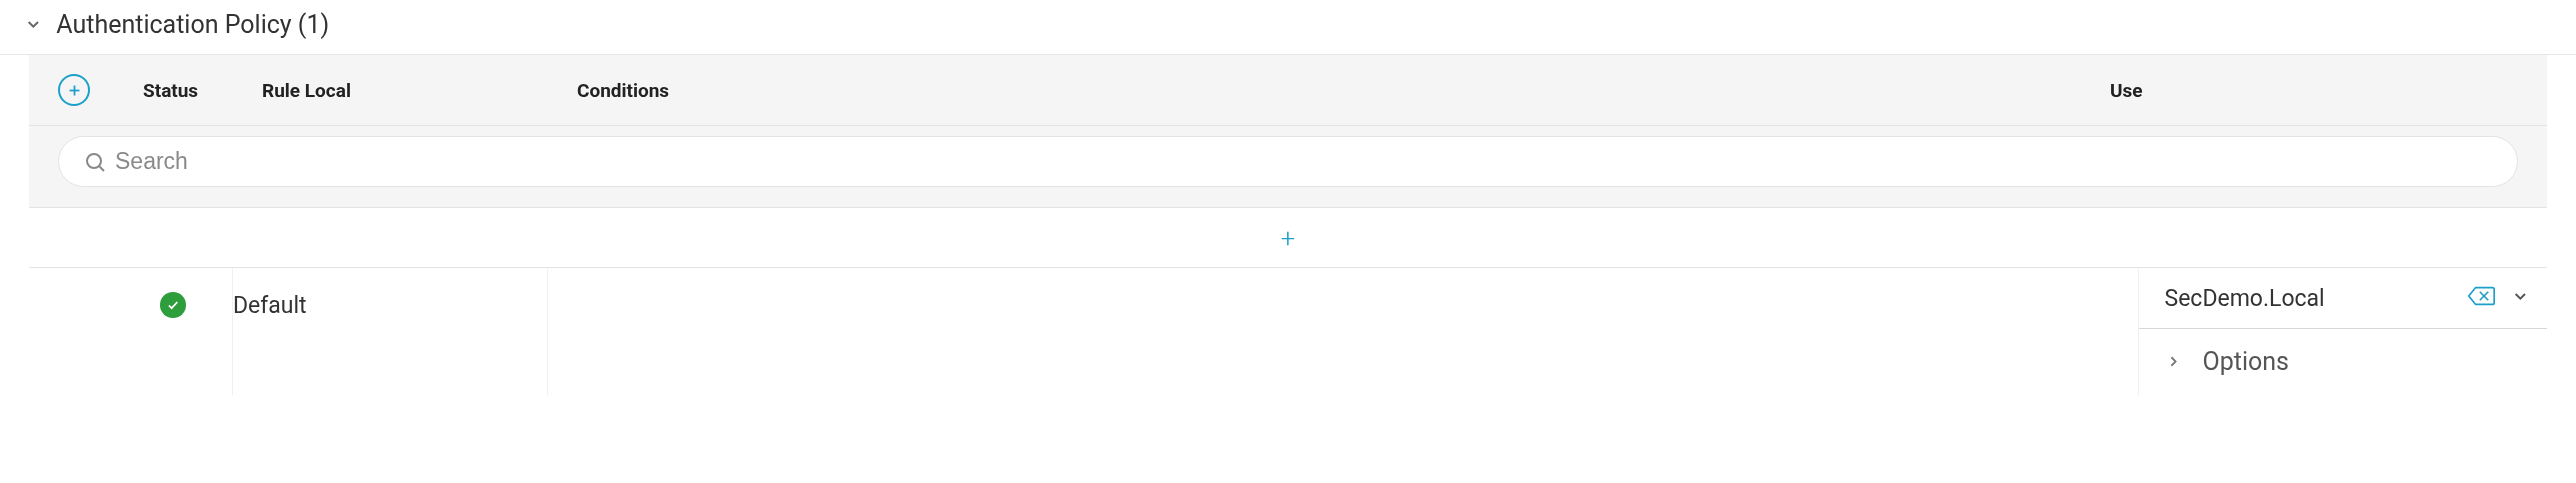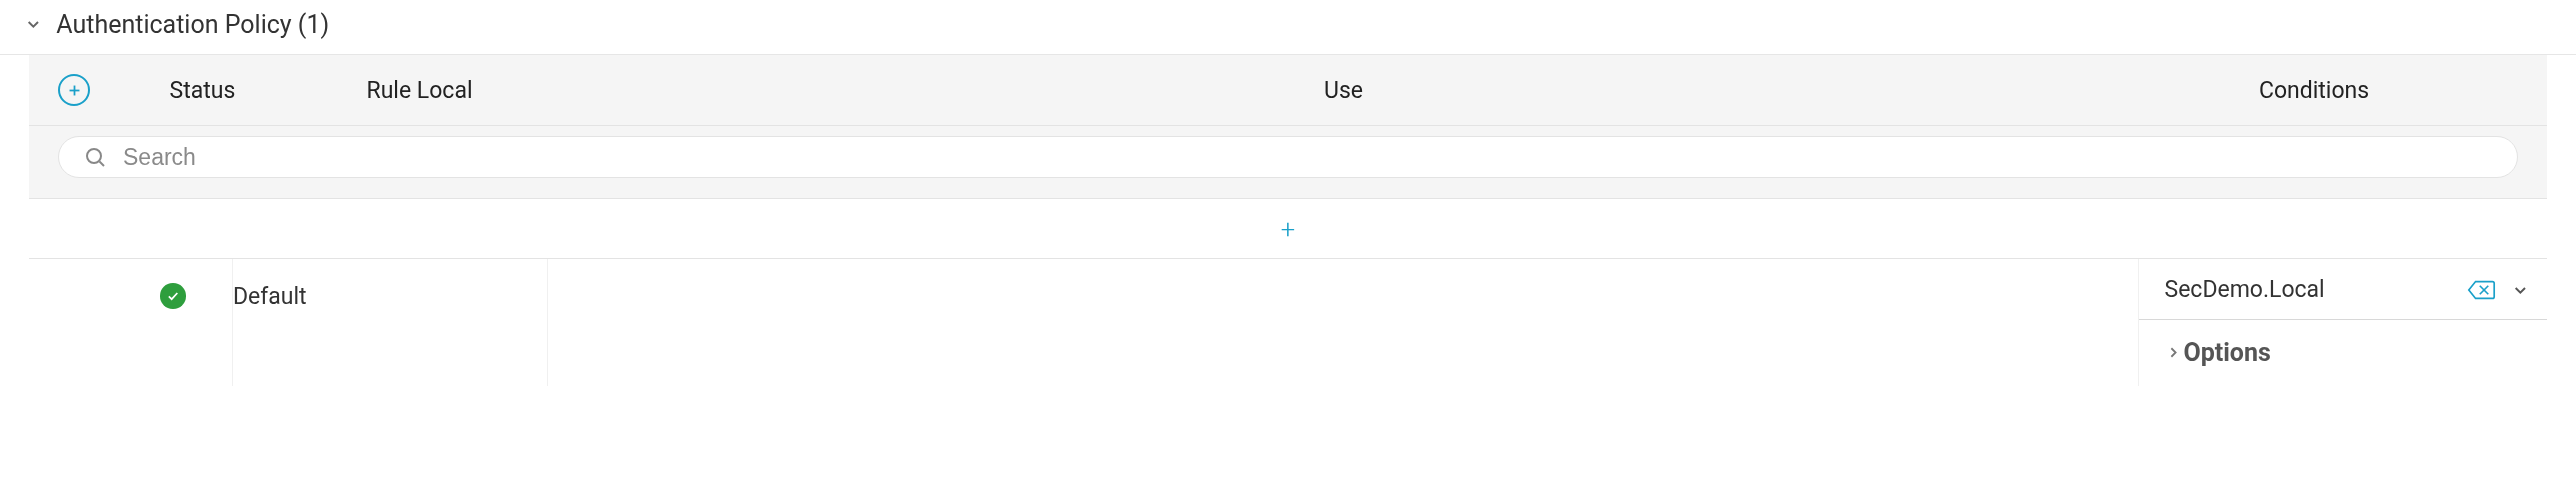--- a/index.html
+++ b/index.html
@@ -32,24 +32,23 @@
   
   .table-head {
     display: grid;
     grid-template-columns: 85px 119px 315px auto 408px;
     align-items: center;
     background: #f5f5f5;
     border-top: 0;
     border-bottom: 1.7px solid #e3e3e3;
     padding: 18.7px 29px 18.7px 29px;
     margin: 0 29px;
-    font-weight: 400;
-    font-size: 23px;
+    font-weight: 700;
+    font-size: 19px;
     color: #222;
-    text-align: center;
   }
   .table-head .add-col {
     display: flex; align-items: center; justify-content: flex-start;
   }
   .add-circle {
     width: 32px; height: 32px;
     border: 2.1px solid #1aa0c9;
     border-radius: 50%;
     display: flex; align-items: center; justify-content: center;
     color: #1aa0c9;
@@ -60,26 +59,26 @@
   
   .search-wrap {
     background: #f5f5f5;
     margin: 0 29px;
     padding: 10.2px 29px 20.4px 29px;
     border-bottom: 1.7px solid #e3e3e3;
   }
   .search {
     display: flex;
     align-items: center;
-    gap: 16px;
+    gap: 8px;
     background: #fff;
     border: 1.7px solid #e3e3e3;
     border-radius: 34px;
     padding: 8.5px 24px;
-    height: 42px;
+    height: 51px;
   }
   .search svg { width: 24px; height: 24px; color: #888; flex-shrink:0; }
   .search input {
     border: none; outline: none;
     font-size: 23px;
     color: #333;
     width: 100%;
     background: transparent;
   }
   .search input::placeholder { color: #8a8a8a; }
@@ -125,40 +124,39 @@
     background: #2e9e3d;
     display: flex; align-items: center; justify-content: center;
   }
   .status-dot svg { width: 13.6px; height: 13.6px; color: #fff; }
 
   .rule-name { font-size: 23px; color: #333; }
 
   
   .use-select {
     display: flex;
-    align-items: center;
+    align-items: flex-start;
     justify-content: space-between;
     padding: 17px 17px 15.3px 25.5px;
     border-bottom: 1.7px solid #d8d8d8;
     gap: 26px;
   }
   .use-select .val { font-size: 23px; color: #333; }
   .use-select .icons { display: flex; align-items: center; gap: 15.3px; }
   .clear-ico { color: #1aa0c9; cursor: pointer; display:flex; }
   .dd-chev { color: #555; cursor: pointer; display:flex; }
 
   .options-row {
     display: flex;
     align-items: center;
-    gap: 2px;
+    gap: 21px;
     padding: 18.7px 17px 18.7px 25.5px;
     font-size: 25px;
     color: #555;
     cursor: pointer;
-    font-weight: bold;
   }
   .options-row .chev { color: #777; display:flex; }
 
 </style>
 </head>
 <body>
 
 <div class="section-header">
   <span class="chev">
     <svg viewBox="0 0 24 24" fill="none" stroke="#666" stroke-width="2.5">
@@ -172,22 +170,22 @@
   <div class="add-col">
     <div class="add-circle">
       <svg viewBox="0 0 24 24" fill="none" stroke="currentColor" stroke-width="2.5">
         <line x1="12" y1="5" x2="12" y2="19"></line>
         <line x1="5" y1="12" x2="19" y2="12"></line>
       </svg>
     </div>
   </div>
   <div>Status</div>
   <div>Rule Local</div>
+  <div>Conditions</div>
   <div>Use</div>
-  <div>Conditions</div>
 </div>
 
 <div class="search-wrap">
   <div class="search">
     <svg viewBox="0 0 24 24" fill="none" stroke="currentColor" stroke-width="2">
       <circle cx="11" cy="11" r="7"></circle>
       <line x1="21" y1="21" x2="16.5" y2="16.5"></line>
     </svg>
     <input type="text" placeholder="Search" style="">
   </div>

